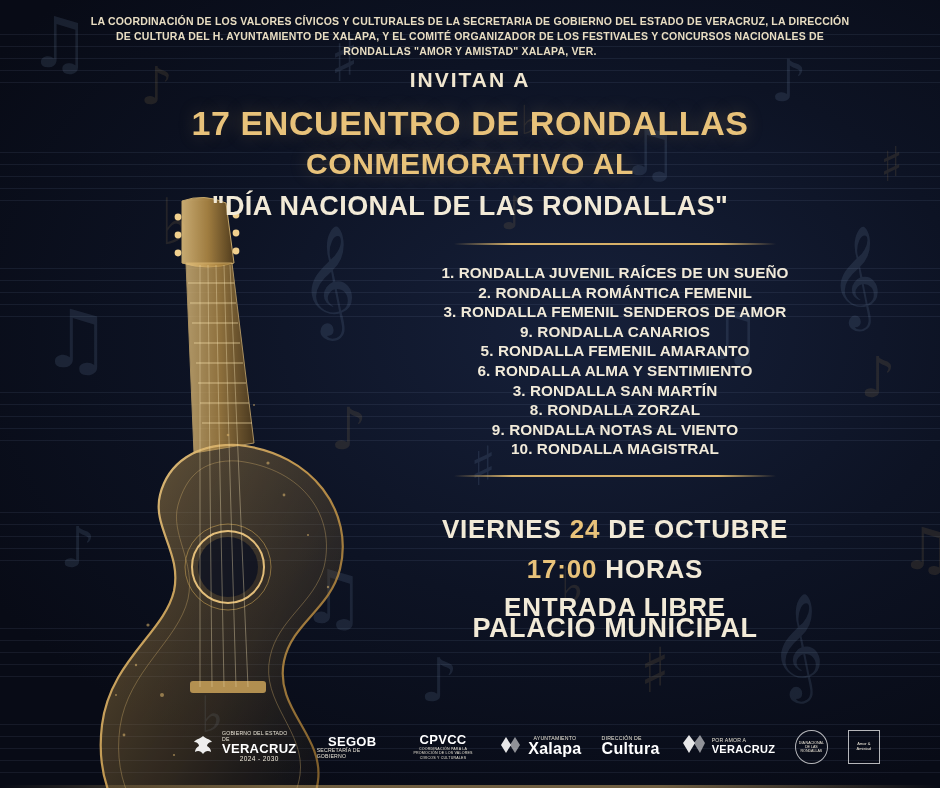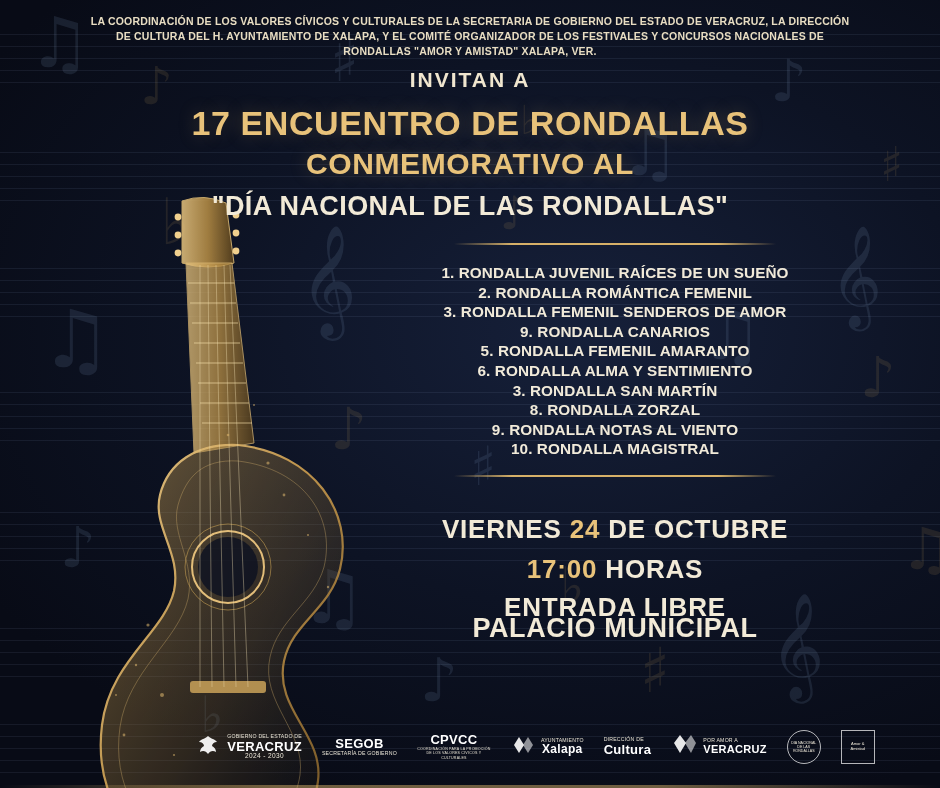--- a/index.html
+++ b/index.html
@@ -445,30 +445,30 @@
 
       <div class="logo">
         <span>
           <svg width="24" height="24" viewBox="0 0 24 24">
             <path d="M3 12 L8 4 L13 12 L8 20 Z" fill="#ffffff" opacity="0.9"></path>
             <path d="M12 12 L17 4 L22 12 L17 20 Z" fill="#ffffff" opacity="0.55"></path>
           </svg>
         </span>
         <span class="logo-box">
           <span class="lg-sub">AYUNTAMIENTO</span>
-          <span class="lg-name" style="font-size:12px;">Xalapa</span>
+          <span class="lg-name" style="font-size:16px;">Xalapa</span>
         </span>
       </div>
 
       <div class="sep"></div>
 
       <div class="logo">
         <span class="logo-box" style="align-items:flex-start;">
           <span class="lg-sub">DIRECCIÓN DE</span>
-          <span class="lg-name" style="font-size:13px;">Cultura</span>
+          <span class="lg-name" style="font-size:16px;">Cultura</span>
         </span>
       </div>
 
       <div class="sep"></div>
 
       <div class="logo">
         <span>
           <svg width="26" height="26" viewBox="0 0 26 26">
             <path d="M3 11 L9 3 L15 11 L9 21 Z" fill="#ffffff" opacity="0.9"></path>
             <path d="M14 11 L20 3 L25 11 L20 21 Z" fill="#ffffff" opacity="0.55"></path>

